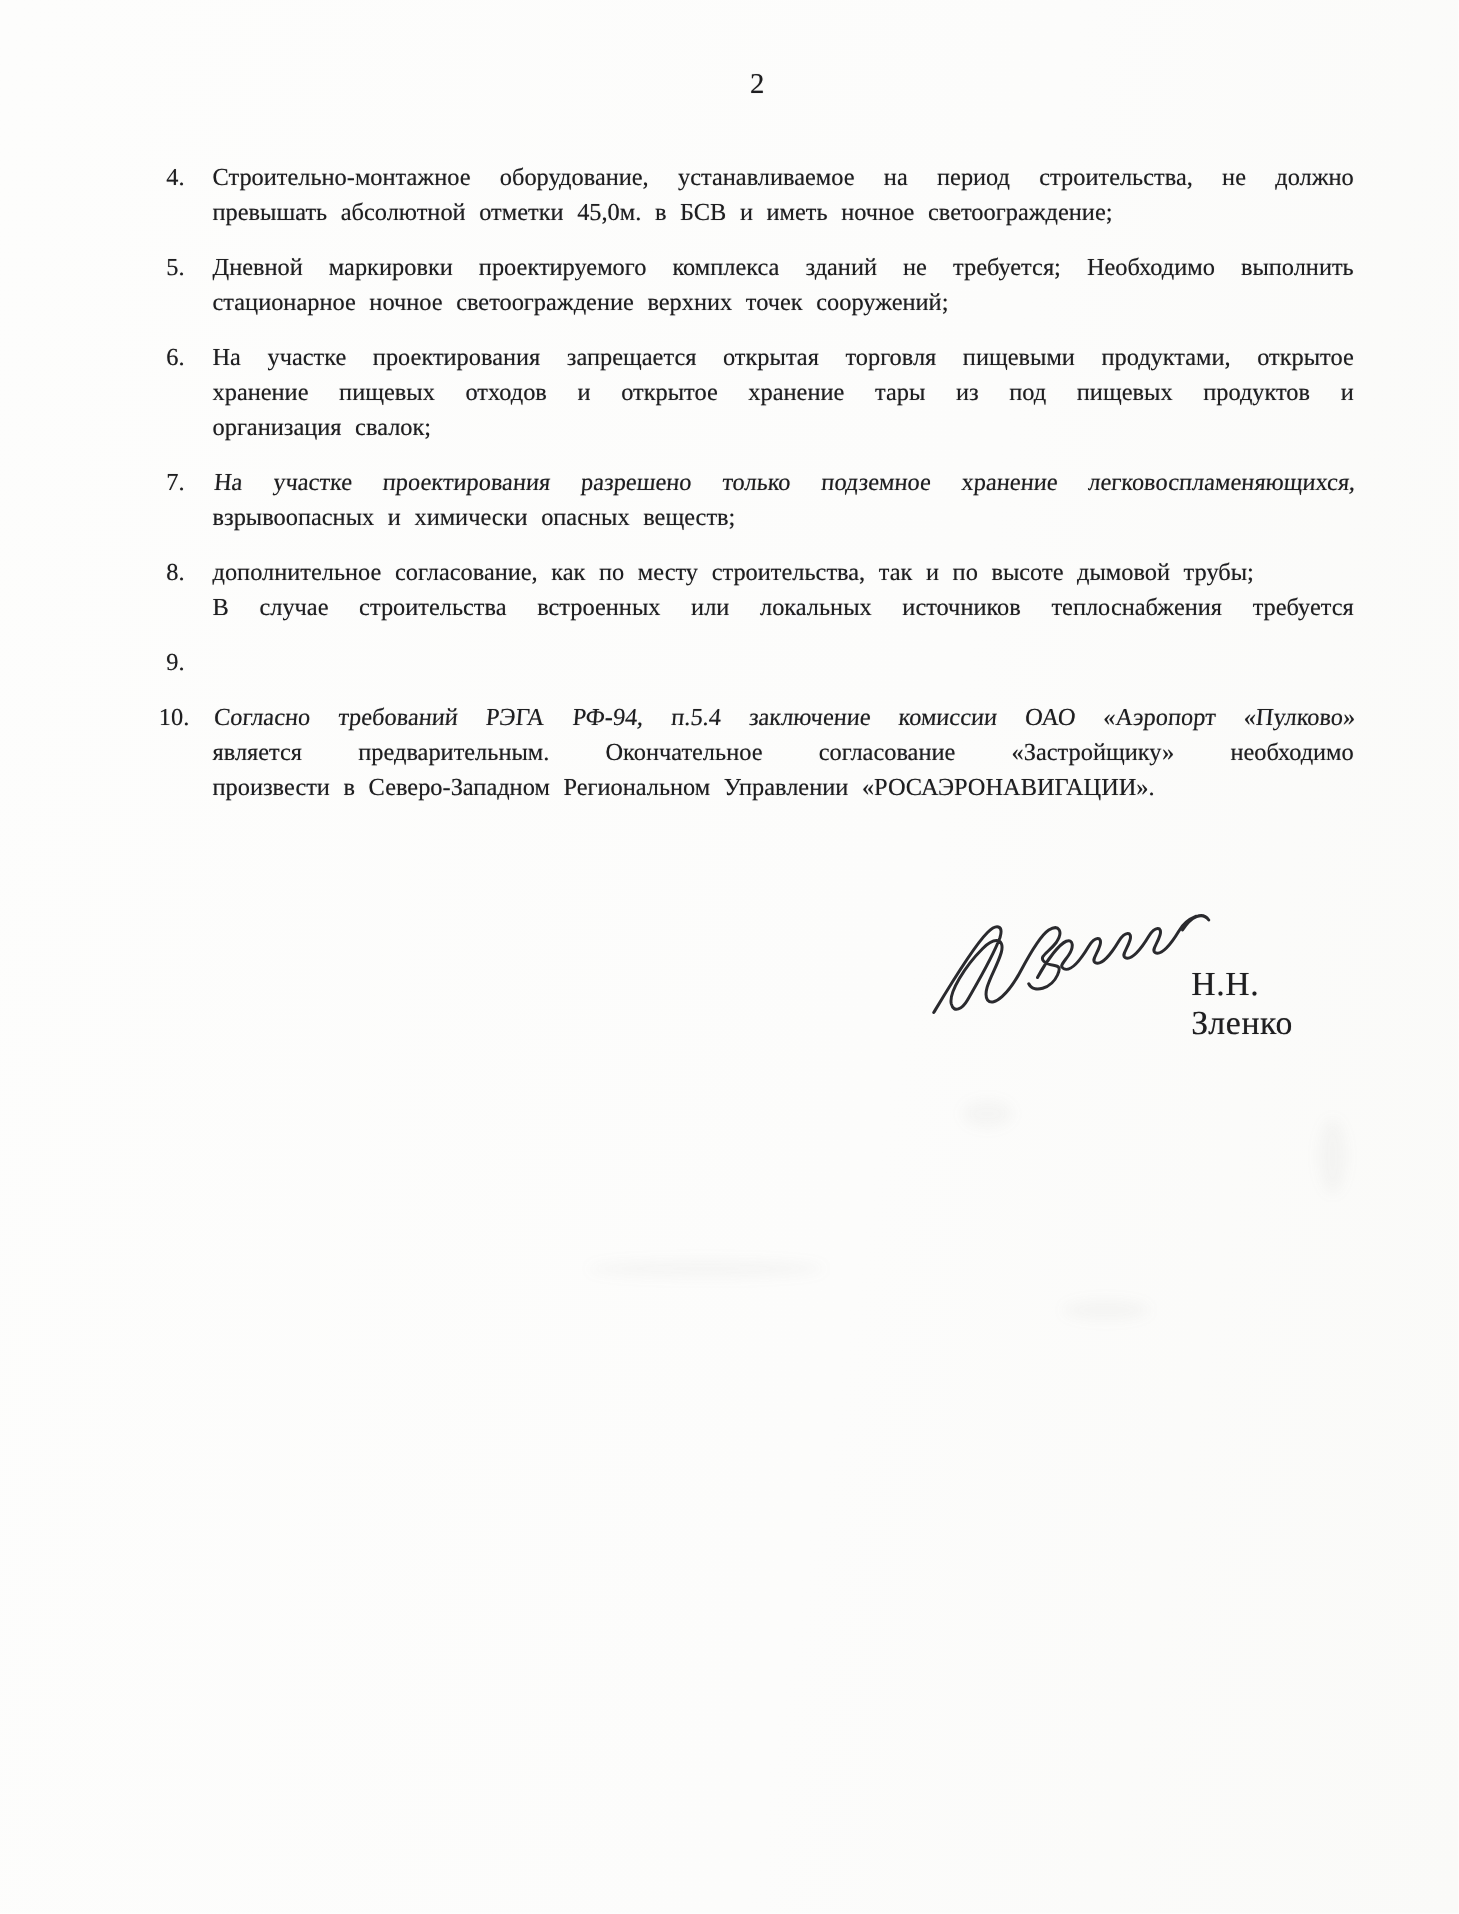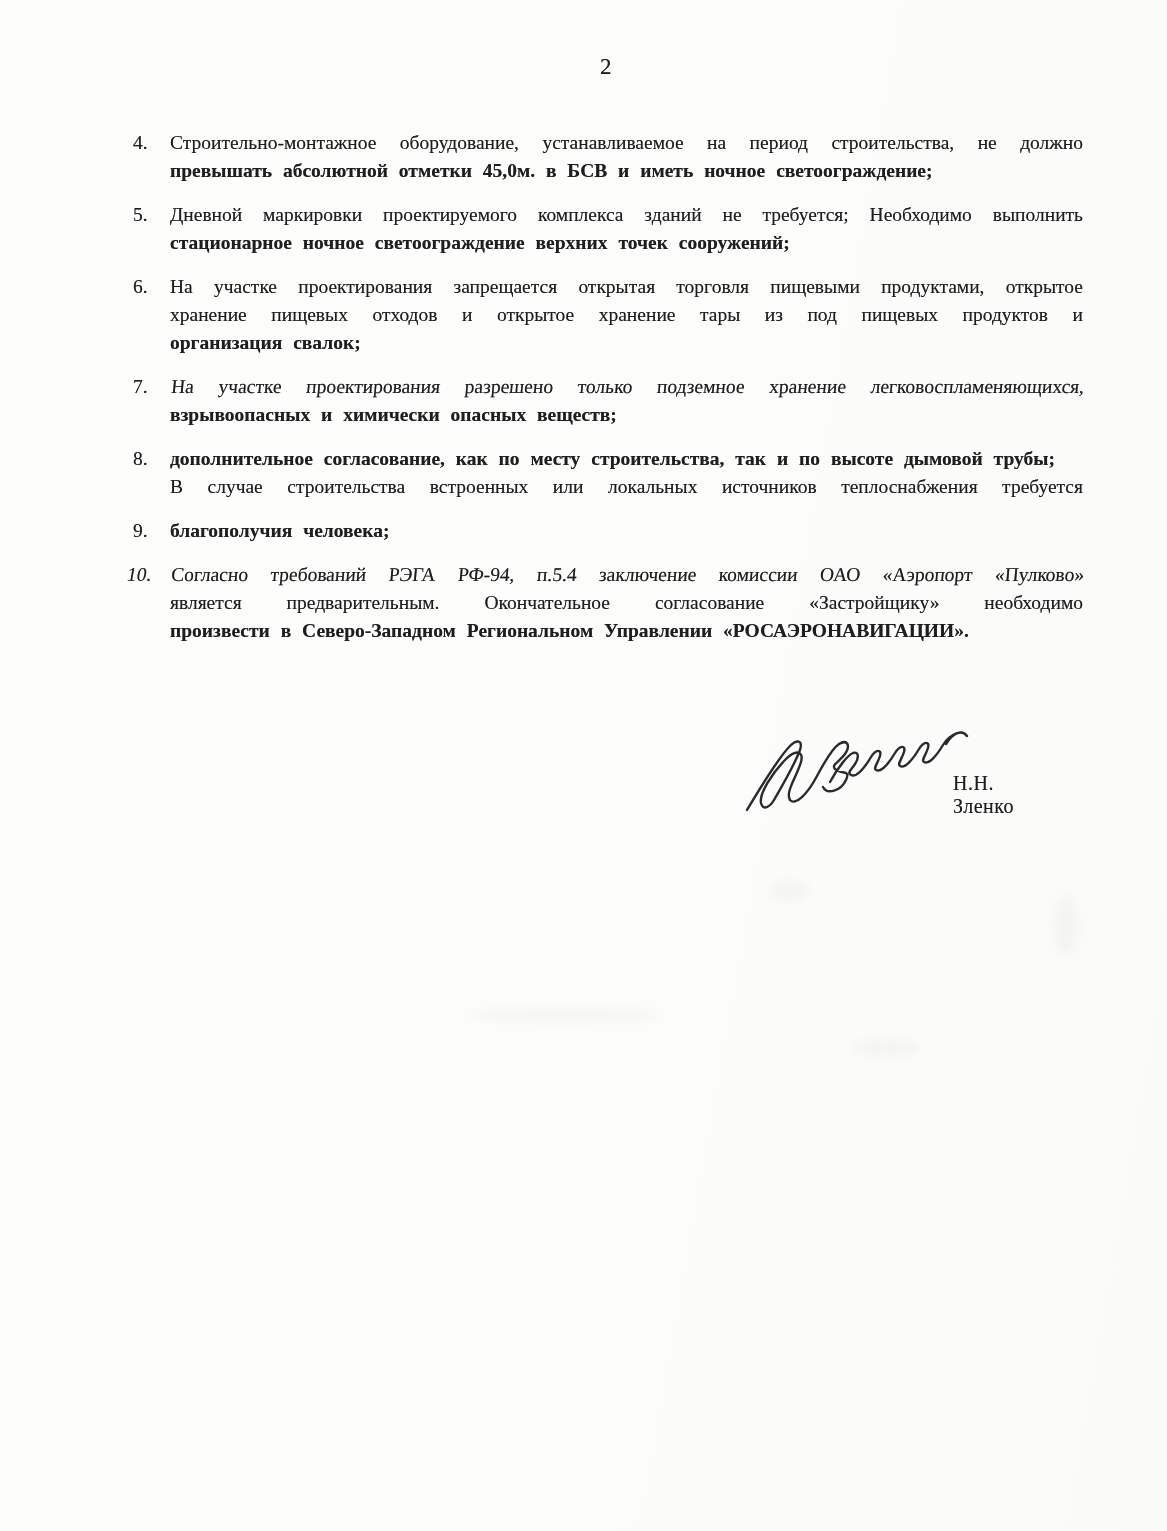--- a/index.html
+++ b/index.html
@@ -39,58 +39,57 @@
     margin-bottom: 16px;
   }
   .item-num {
     flex: 0 0 43px;
     width: 43px;
     box-sizing: border-box;
     padding-left: 6px;
     font-size: 19.5px;
     line-height: 28px;
   }
-  .item[data-idx="6"] .item-num { padding-left: 0; font-style: italic; }
+  .item[data-idx="6"] .item-num { padding-left: 0; }
   .item-lines {
     flex: 1 1 auto;
     min-width: 0;
   }
   .line {
     font-size: 19.5px;
     line-height: 28px;
     height: 28px;
     text-align: justify;
     text-align-last: justify;
     white-space: nowrap;
   }
   .line.last {
     text-align: left;
     text-align-last: left;
     word-spacing: 6px;
-    font-weight: bold;
   }
   
   .item[data-idx="3"] .line:nth-child(1),
   .item[data-idx="6"] .line:nth-child(1) {
     transform: skewX(-5deg);
     transform-origin: 0 100%;
   }
   .signature-block { position: absolute; left: 0; top: 0; }
   .sig-scribble {
     position: absolute;
     left: 733px;
     top: 710px;
     width: 242px;
     height: 112px;
   }
   .sig-name {
     position: absolute;
     left: 953px;
     top: 772px;
-    font-size: 20px;
+    font-size: 27px;
     letter-spacing: 0.5px;
   }
   
   .smudge {
     position: absolute;
     background: rgba(110,110,115,0.05);
     border-radius: 50%;
     filter: blur(5px);
   }
   .smudge.s1 { left: 770px; top: 880px;  width: 40px;  height: 22px; }
@@ -138,21 +137,20 @@
       <div class="item" data-idx="4">
     <div class="item-num scan-text">8.</div>
     <div class="item-lines">
           <div class="line scan-text last">дополнительное согласование, как по месту строительства, так и по высоте дымовой трубы;</div>
           <div class="line scan-text">В случае строительства встроенных или локальных источников теплоснабжения требуется</div>
         </div>
   </div>
       <div class="item" data-idx="5">
     <div class="item-num scan-text">9.</div>
     <div class="item-lines">
-          <div class="line scan-text last">благополучия человека;</div>
         </div>
   </div>
       <div class="item" data-idx="6">
     <div class="item-num scan-text">10.</div>
     <div class="item-lines">
           <div class="line scan-text">Согласно требований РЭГА РФ-94, п.5.4 заключение комиссии ОАО «Аэропорт «Пулково»</div>
           <div class="line scan-text">является предварительным. Окончательное согласование «Застройщику» необходимо</div>
           <div class="line scan-text last">произвести в Северо-Западном Региональном Управлении «РОСАЭРОНАВИГАЦИИ».</div>
         </div>
   </div>

